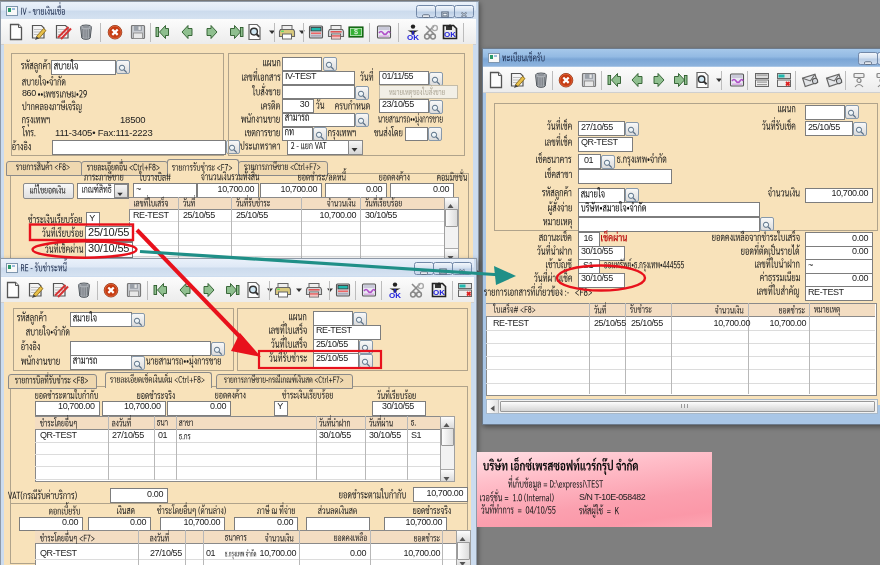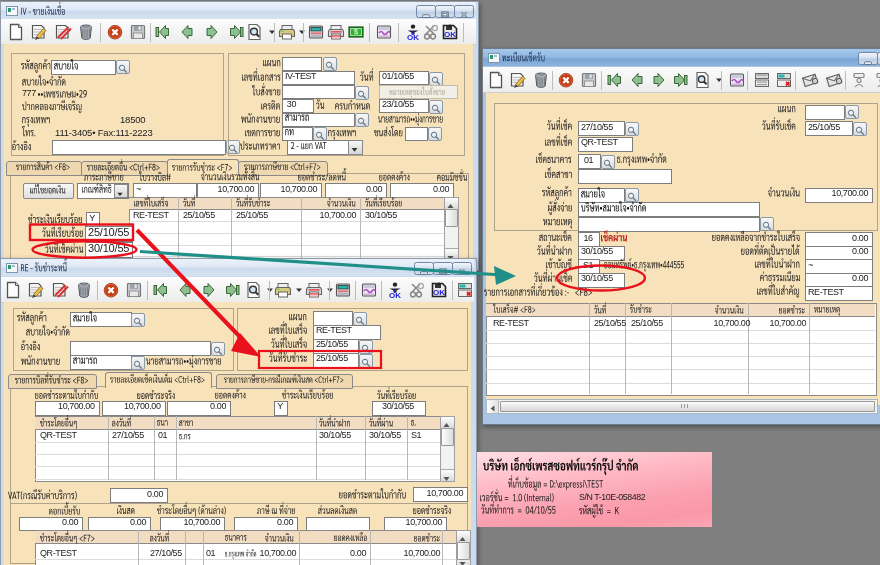--- a/index.html
+++ b/index.html
@@ -333,21 +333,21 @@
       <use href="#g26" x="2660"></use>
       <use href="#g27" x="3216"></use>
       <use href="#g26" x="3584"></use>
       <use href="#g28" x="4130"></use>
       <use href="#g5" x="4140"></use>
       <use href="#g21" x="4625"></use>
       <use href="#g17" x="5191"></use>
       <use href="#g29" x="5201"></use>
     </g>
   </svg>
-<div class="ht" style="left:22.0px;top:89.4px;font-size:9px;color:#222;letter-spacing:-0.4px;">777</div>
+<div class="ht" style="left:22.0px;top:89.4px;font-size:9px;color:#222;letter-spacing:-0.4px;">860</div>
 <svg class="tx" style="left:38.4px;top:90.0px" width="48.90" height="7.65" viewBox="0.38 -7.53 48.90 7.65">
     <g transform="scale(0.007632,-0.010600)" fill="#1b1b1b">
       <use href="#g27"></use>
       <use href="#g27" x="368"></use>
       <use href="#g7" x="736"></use>
       <use href="#g30" x="1046"></use>
       <use href="#g11" x="1766"></use>
       <use href="#g15" x="2372"></use>
       <use href="#g7" x="2856"></use>
       <use href="#g21" x="3166"></use>
@@ -452,21 +452,21 @@
     <g transform="scale(0.007632,-0.010600)" fill="#1b1b1b">
       <use href="#g47"></use>
       <use href="#g17" x="502"></use>
       <use href="#g10" x="512"></use>
       <use href="#g40" x="1149"></use>
       <use href="#g37" x="1796"></use>
       <use href="#g46" x="1795"></use>
     </g>
   </svg>
 <div class="bx" style="left:379.0px;top:71.0px;width:48.0px;height:12.0px;background:#fff;border:1px solid #7d7d7d;"></div>
-<div class="ht" style="left:382.0px;top:71.9px;font-size:9px;color:#222;letter-spacing:-0.4px;">01/10/55</div>
+<div class="ht" style="left:382.0px;top:71.9px;font-size:9px;color:#222;letter-spacing:-0.4px;">01/11/55</div>
 <div class="mag" style="left:429.0px;top:71.5px;width:12px;height:12px"><svg width="12" height="12" viewBox="0 0 12 12">
       <circle cx="5" cy="4.8" r="2.6" fill="#edf4f8" stroke="#5a7086" stroke-width="1"></circle>
       <line x1="7" y1="6.8" x2="9.8" y2="9.6" stroke="#5a7086" stroke-width="1.3"></line>
     </svg></div>
 <svg class="tx" style="left:251.7px;top:82.6px" width="28.23" height="12.49" viewBox="-0.50 -12.38 28.23 12.49">
     <g transform="scale(0.007632,-0.010600)" fill="#1b1b1b">
       <use href="#g25"></use>
       <use href="#g24" x="378"></use>
       <use href="#g18" x="1023"></use>
       <use href="#g17" x="1603"></use>
@@ -511,21 +511,21 @@
     <g transform="scale(0.007632,-0.010600)" fill="#1b1b1b">
       <use href="#g7"></use>
       <use href="#g22" x="310"></use>
       <use href="#g15" x="913"></use>
       <use href="#g29" x="1397"></use>
       <use href="#g9" x="1979"></use>
       <use href="#g48" x="1989"></use>
     </g>
   </svg>
 <div class="bx" style="left:282.0px;top:99.0px;width:30.0px;height:12.0px;background:#fff;border:1px solid #7d7d7d;"></div>
-<div class="ht" style="right:584px;top:99.9px;font-size:9px;color:#222;letter-spacing:-0.4px;">30</div>
+<div class="ht" style="right:571.0px;top:99.9px;font-size:9px;color:#222;letter-spacing:-0.4px;">30</div>
 <svg class="tx" style="left:316.1px;top:99.3px" width="8.28" height="9.85" viewBox="0.14 -9.74 8.28 9.85">
     <g transform="scale(0.007632,-0.010600)" fill="#1b1b1b">
       <use href="#g47"></use>
       <use href="#g17" x="502"></use>
       <use href="#g10" x="512"></use>
     </g>
   </svg>
 <svg class="tx" style="left:335.3px;top:99.5px" width="34.66" height="9.60" viewBox="0.32 -9.50 34.66 9.60">
     <g transform="scale(0.007632,-0.010600)" fill="#1b1b1b">
       <use href="#g22"></use>

